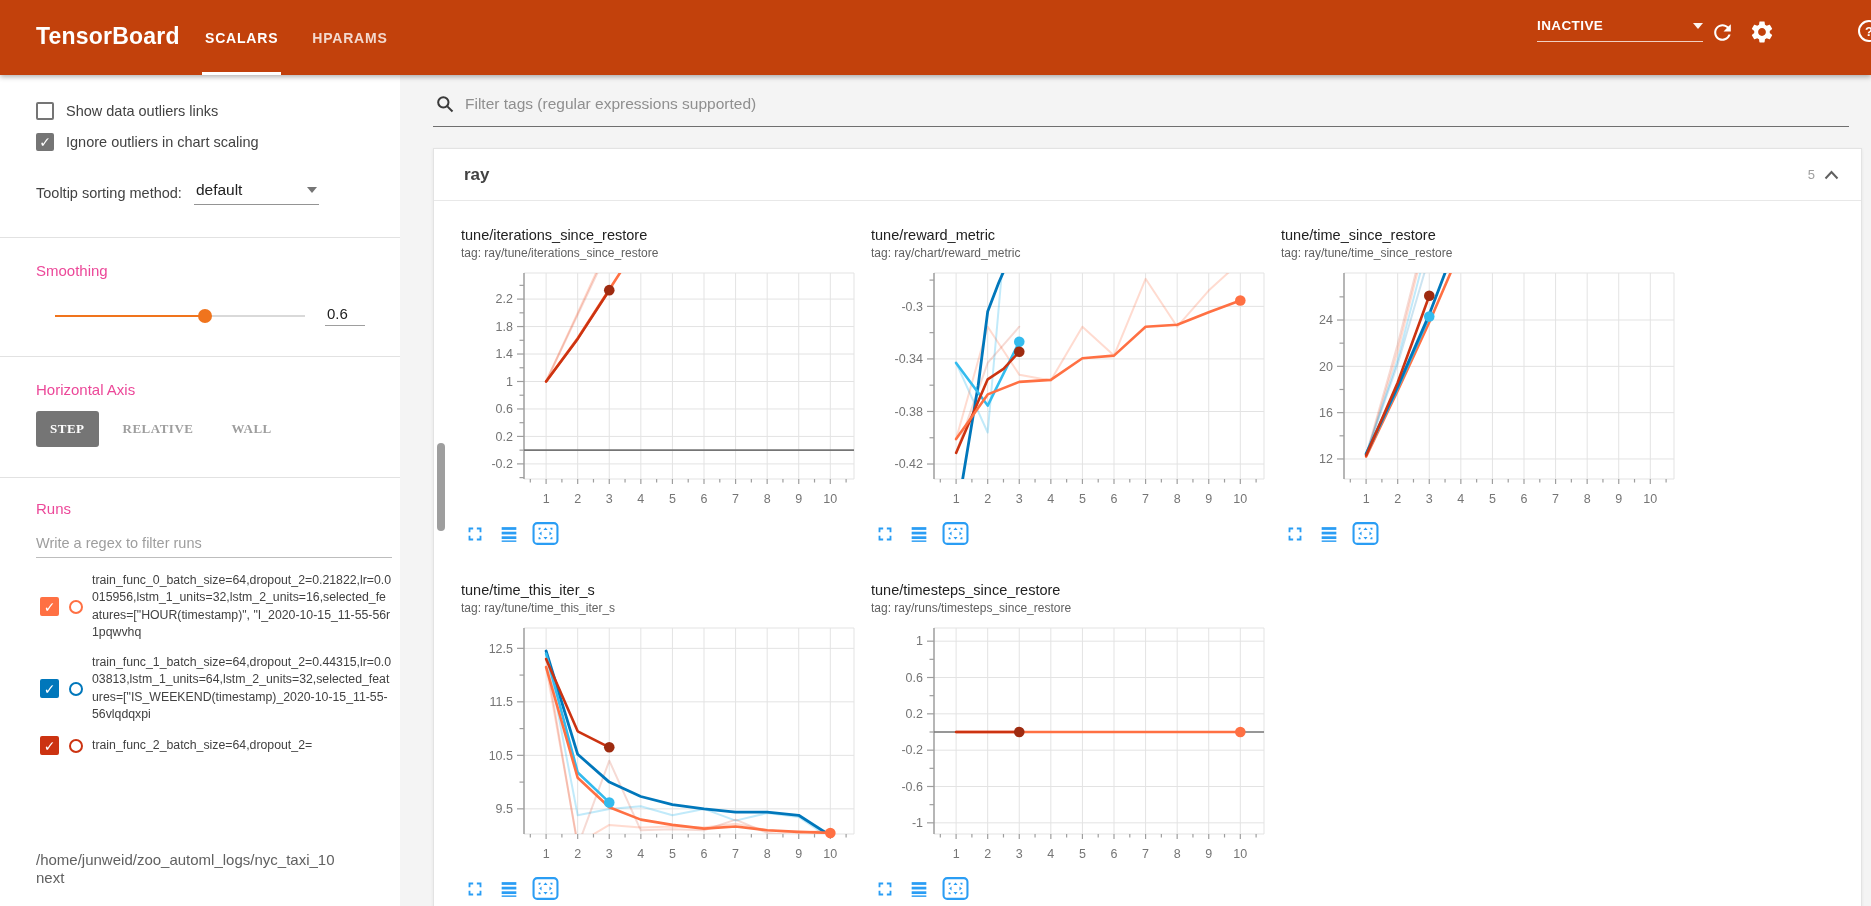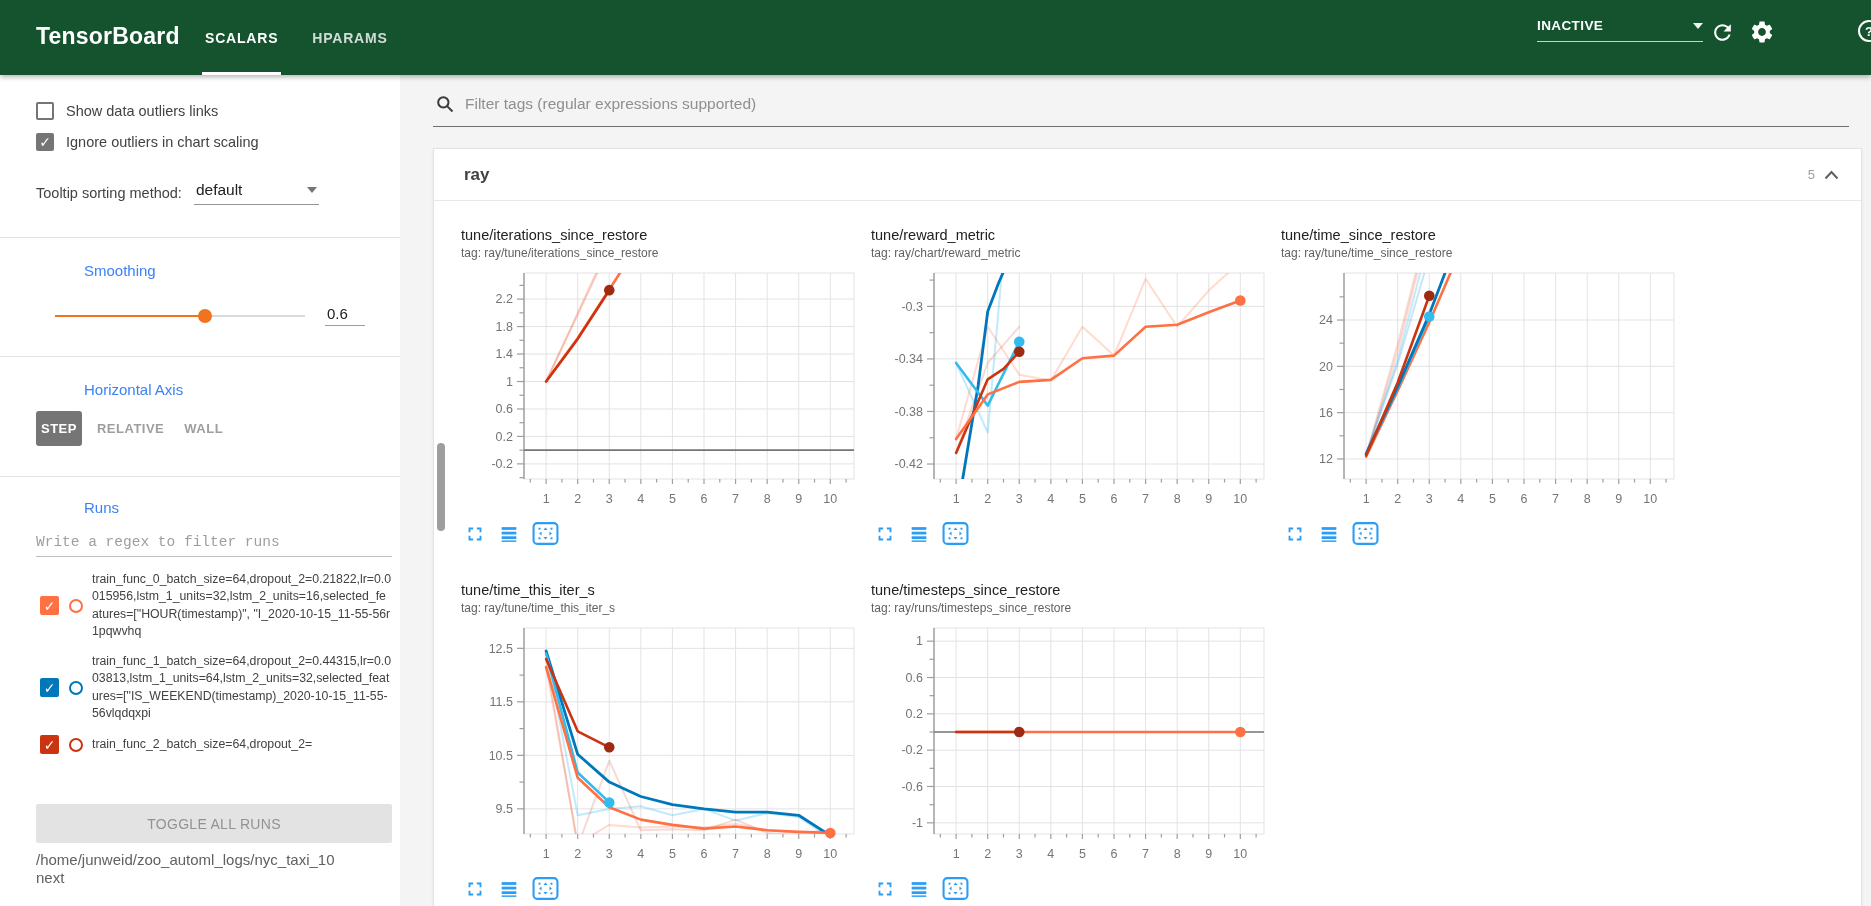--- a/index.html
+++ b/index.html
@@ -1,20 +1,20 @@
 <!DOCTYPE html>
 <html><head>
 <meta charset="utf-8">
 <style>
   * { margin:0; padding:0; box-sizing:border-box; }
   html,body { width:1871px; height:906px; overflow:hidden; }
   body { position:relative; background:#f4f4f4; font-family:"Liberation Sans","DejaVu Sans",sans-serif; color:#424242; }
 
   
-  .header { position:absolute; left:0; top:0; width:1871px; height:75px; background:#14532d;
+  .header { position:absolute; left:0; top:0; width:1871px; height:75px; background:#c2410c;
             box-shadow:0 2px 5px rgba(0,0,0,.3); z-index:20; }
   .logo { position:absolute; left:36px; top:23px; font-size:23px; font-weight:bold; color:#fff; letter-spacing:.2px; }
   .tabs { position:absolute; left:188px; top:0; height:75px; display:flex; }
   .tab { display:flex; align-items:center; padding:0 17px; color:rgba(255,255,255,.8); font-size:14px;
          font-weight:bold; letter-spacing:.8px; position:relative; cursor:pointer; }
   .tab.active { color:#fff; }
   .tab.active::after { content:""; position:absolute; left:14px; right:14px; bottom:0; height:3px; background:#fff; }
   .status-select { position:absolute; left:1537px; top:18px; width:166px; padding-bottom:8px;
                    border-bottom:1px solid rgba(255,255,255,.75); display:flex; justify-content:space-between;
                    align-items:center; color:#fff; font-size:13.5px; font-weight:bold; letter-spacing:.4px; cursor:pointer; }
@@ -29,34 +29,34 @@
   .divider { height:1px; background:#e2e2e2; }
   .opt-row { display:flex; align-items:center; margin-bottom:13px; cursor:pointer; }
   .cb { width:18px; height:18px; border:2px solid #757575; border-radius:2px; margin-right:12px;
         display:flex; align-items:center; justify-content:center; color:transparent; font-size:14px; flex:none; }
   .cb.on { background:#757575; color:#fff; }
   .opt-label { font-size:14.5px; color:#424242; }
   .tooltip-row { margin-top:30px; display:flex; align-items:flex-end; }
   .tooltip-label { font-size:14.5px; color:#424242; padding-bottom:4px; }
   .select { margin-left:12px; width:125px; border-bottom:1px solid #949494; padding:0 2px 5px 2px;
             display:flex; justify-content:space-between; align-items:center; font-size:15.5px; color:#212121; cursor:pointer; }
-  .sec-label { font-size:15px; color:#3b82f6;margin-left:48px; }
+  .sec-label { font-size:15px; color:#ec4899; }
   .slider-row { display:flex; align-items:center; margin:26px 0 0 19px; }
   .slider-track { position:relative; width:250px; height:2px; background:#d9d9d9; cursor:pointer; }
   .slider-fill { position:absolute; left:0; top:0; height:2px; background:#f0741d; }
   .slider-thumb { position:absolute; top:-6px; width:14px; height:14px; border-radius:50%; background:#f0741d; cursor:pointer; }
   .slider-value { margin-left:20px; width:40px; border-bottom:1px solid #9e9e9e; font-size:15px;
                   color:#212121; padding:0 2px 3px 2px; }
   .axis-btns { display:flex; align-items:center; margin-top:13px; }
-  .axis-btn { font-size:13px; font-weight:bold; letter-spacing:.5px; color:#9e9e9e; padding:10px 5px;
-              border-radius:3px; cursor:pointer; margin-right:10px; }
+  .axis-btn { font-size:13px; font-weight:bold; letter-spacing:.5px; color:#9e9e9e; padding:10px 14px;
+              border-radius:3px; cursor:pointer; margin-right:10px;font-family:Liberation Serif, serif; }
   .axis-btn.selected { background:#757575; color:#fff; }
   .runs-filter { width:356px; border:none; outline:none; border-bottom:1px solid #bdbdbd; font-size:14.5px;
                  padding:4px 0 6px 0; margin-top:14px; background:transparent;
-                 font-family:Liberation Mono, monospace; color:#424242; }
+                 font-family:Liberation Sans, sans-serif; color:#424242; }
   .runs-filter::placeholder { color:#9e9e9e; }
   .run-list { margin-top:14px; }
   .run-item { display:flex; align-items:center; padding-left:4px; margin-bottom:13px; cursor:pointer; }
   .run-cb { width:19px; height:19px; border-radius:2px; margin-right:10px; flex:none;
             display:flex; align-items:center; justify-content:center; color:#fff; font-size:14px; }
   .run-radio { width:14px; height:14px; border-radius:50%; border:2px solid; background:#fff; margin-right:9px; flex:none; }
   .run-label { width:300px; font-size:12.3px; line-height:17.3px; color:#424242; word-break:break-all; }
   .toggle-all { position:absolute; left:36px; top:729px; width:356px; height:39px; background:#e3e3e3;
                 border-radius:2px; display:flex; align-items:center; justify-content:center; font-size:14px;
                 letter-spacing:.3px; color:#929292; cursor:pointer; z-index:3; }
@@ -176,21 +176,20 @@
           <div class="run-label">train_func_1_batch_size=64,dropout_2=0.44315,lr=0.003813,lstm_1_units=64,lstm_2_units=32,selected_features=["IS_WEEKEND(timestamp)_2020-10-15_11-55-56vlqdqxpi</div>
         </div>
         <div class="run-item">
           <span class="run-cb" style="background: rgb(204, 51, 17); border: 2px solid rgb(204, 51, 17);">✓</span>
           <span class="run-radio" style="border-color: rgb(204, 51, 17);"></span>
           <div class="run-label">train_func_2_batch_size=64,dropout_2=</div>
         </div>
       </div>
   </div>
 
-  <div class="toggle-all">TOGGLE ALL RUNS</div>
   <div class="log-dir">/home/junweid/zoo_automl_logs/nyc_taxi_10next</div>
 </div>
 
 <div class="filter-row">
   <svg width="20" height="20" viewBox="0 0 24 24" fill="none" stroke="#3a3a3a" stroke-width="2.4">
       <circle cx="10" cy="10" r="6.2"></circle>
       <path d="M14.8 14.8L21 21"></path>
     </svg>
   <input class="filter-input" placeholder="Filter tags (regular expressions supported)" style="">
 </div>

